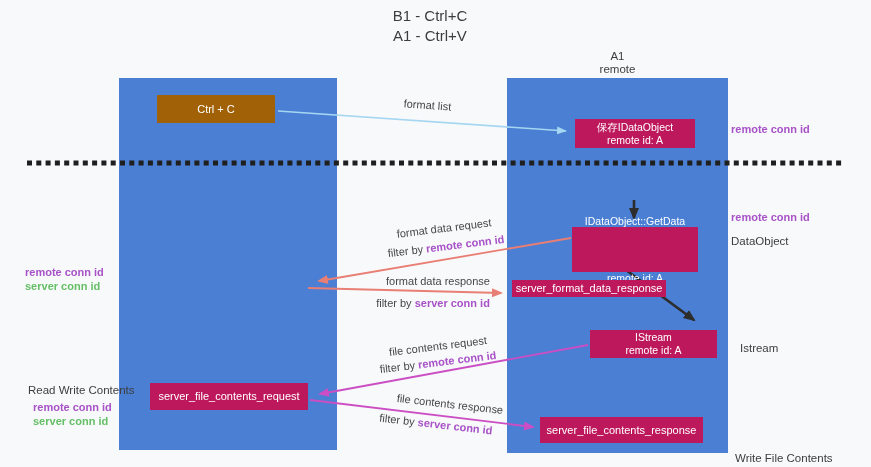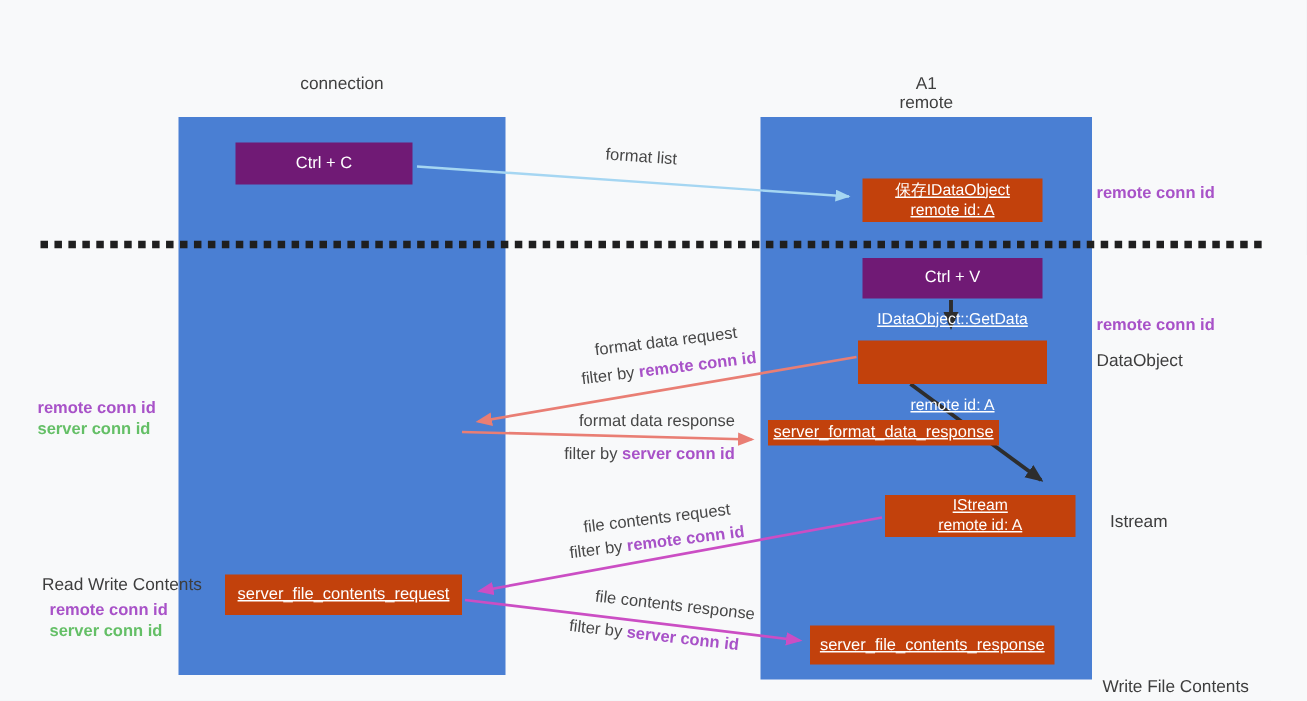--- a/index.html
+++ b/index.html
@@ -11,26 +11,26 @@
   .title{left:340px;top:6px;width:180px;text-align:center;font-size:15px;
     line-height:20px;color:#3d3d3d;}
   .lane{background:#4a7fd3;}
   .lane-left{left:119px;top:78px;width:218px;height:372px;}
   .lane-right{left:507px;top:78px;width:221px;height:375px;}
   .lane-head{text-align:center;font-size:11.5px;line-height:13px;color:#3f3f3f;}
   .head-left{left:119px;top:50px;width:218px;}
   .head-right{left:507px;top:50px;width:221px;}
   .box{display:flex;align-items:center;justify-content:center;flex-direction:column;
     color:#fff;font-size:11px;text-align:center;line-height:13px;}
-  .green{background:#701a75;}
-  .orange{background:#c2410c;text-decoration:underline;}
+  .green{background:#a16207;}
+  .orange{background:#be185d;}
   .b-ctrlc{left:157px;top:95px;width:118px;height:28px;}
   .b-save{left:575px;top:119px;width:120px;height:29px;font-size:10.5px;}
   .b-ctrlv{left:575px;top:172px;width:120px;height:27px;}
-  .b-getdata{left:572px;top:227px;width:126px;height:29px;font-size:10.5px;gap:44px;}
+  .b-getdata{left:572px;top:227px;width:126px;height:45px;font-size:10.5px;gap:44px;}
   .b-req1{left:152px;top:268px;width:155px;height:27px;}
   .b-resp1{left:512px;top:280px;width:154px;height:17px;}
   .b-istream{left:590px;top:330px;width:127px;height:28px;font-size:10.5px;}
   .b-req2{left:150px;top:383px;width:158px;height:27px;}
   .b-resp2{left:540px;top:417px;width:163px;height:26px;}
   .alabel{font-size:11px;color:#474747;text-align:center;white-space:nowrap;}
   .rot-ccw{transform:rotate(-7deg);}
   .rot-cw{transform:rotate(6.5deg);}
   .rot-slight{transform:rotate(4deg);}
   .purple{color:#a852c8;font-weight:700;}
@@ -38,23 +38,26 @@
   .side{font-size:11px;white-space:nowrap;}
   .side-dark{color:#3d3d3d;font-size:11.5px;text-align:right;}
   .side-purple{color:#a852c8;font-weight:700;}
   svg.overlay{position:absolute;left:0;top:0;pointer-events:none;}
 </style>
 </head>
 <body>
 
 <div id="canvas">
 
+  <div class="abs title">
+    <div>B1 - Ctrl+C</div>
+    <div>A1 - Ctrl+V</div>
+  </div>
 
   <div class="abs lane-head head-left">
-    <div>connection</div>
   </div>
   <div class="abs lane-head head-right">
     <div>A1</div>
     <div>remote</div>
   </div>
 
   <div class="abs lane lane-left"></div>
   <div class="abs lane lane-right"></div>
 
   <svg class="overlay" width="871" height="467" viewBox="0 0 871 467">
@@ -92,23 +95,20 @@
 
   <div class="abs box green b-ctrlc">
     <span>Ctrl + C</span>
   </div>
 
   <div class="abs box orange b-save">
     <span>保存IDataObject</span>
     <span>remote id: A</span>
   </div>
 
-  <div class="abs box green b-ctrlv">
-    <span>Ctrl + V</span>
-  </div>
 
   <div class="abs box orange b-getdata">
     <span>IDataObject::GetData</span>
     <span>remote id: A</span>
   </div>
 
 
   <div class="abs box orange b-resp1">
     <span>server_format_data_response</span>
   </div>

